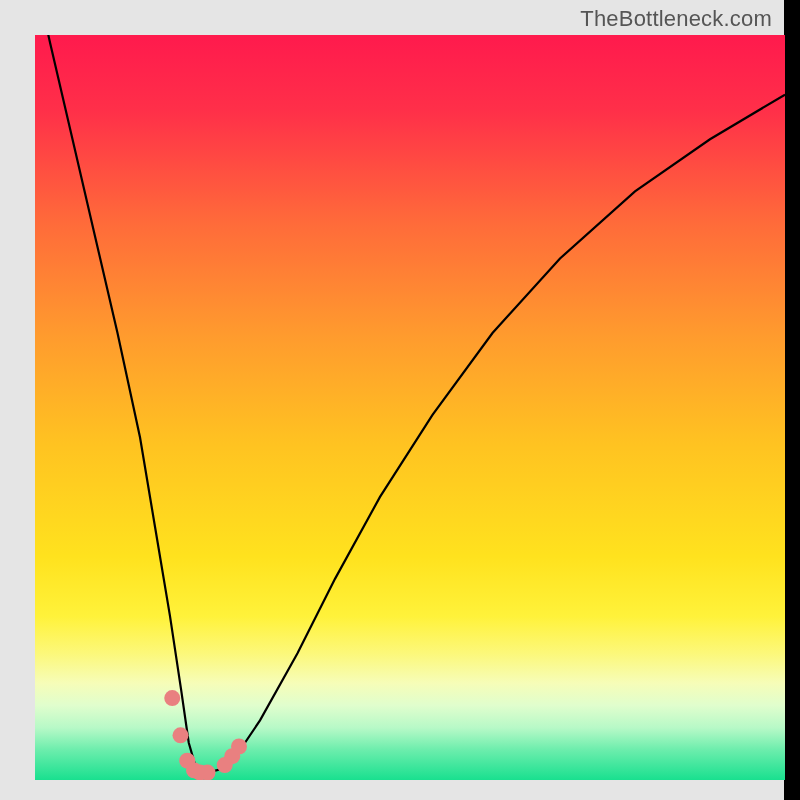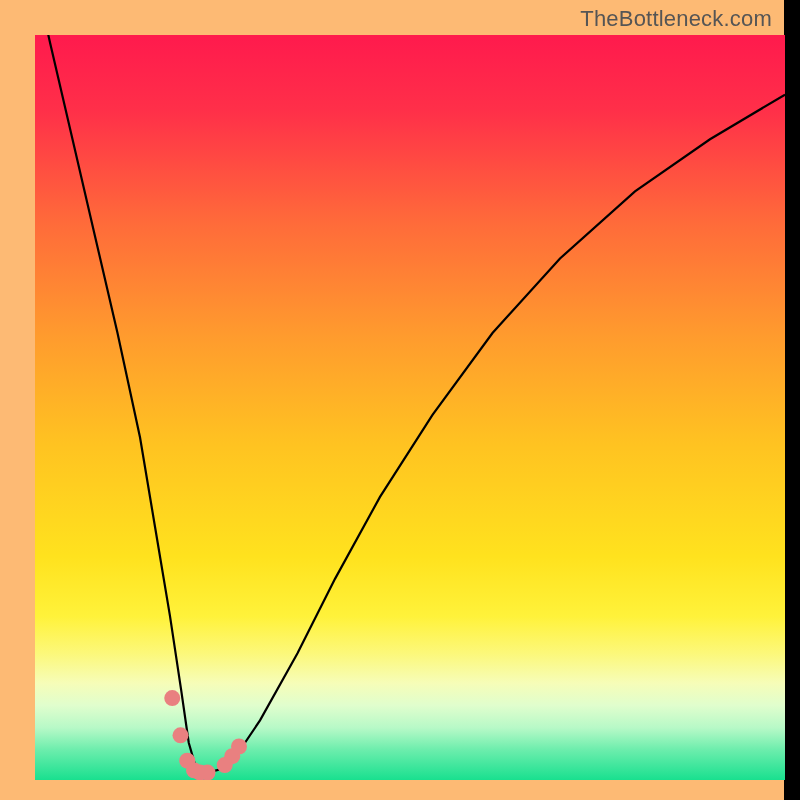--- a/index.html
+++ b/index.html
@@ -8,21 +8,21 @@
     width: 800px;
     height: 800px;
     background: #000;
     overflow: hidden;
     font-family: Arial, Helvetica, sans-serif;
   }
   .frame {
     position: absolute;
     left: 0; top: 0;
     width: 784px; height: 800px;
-    background: #fdba74;
+    background: #e5e5e5;
   }
   .plot {
     position: absolute;
     left: 35px;
     top: 35px;
     width: 750px;
     height: 745px;
     overflow: hidden;
   }
   .watermark {

